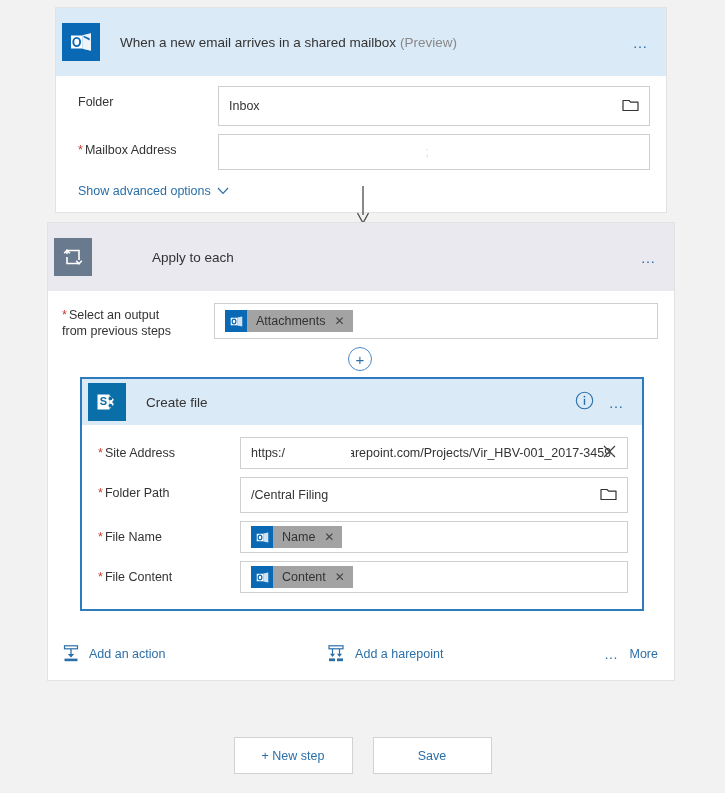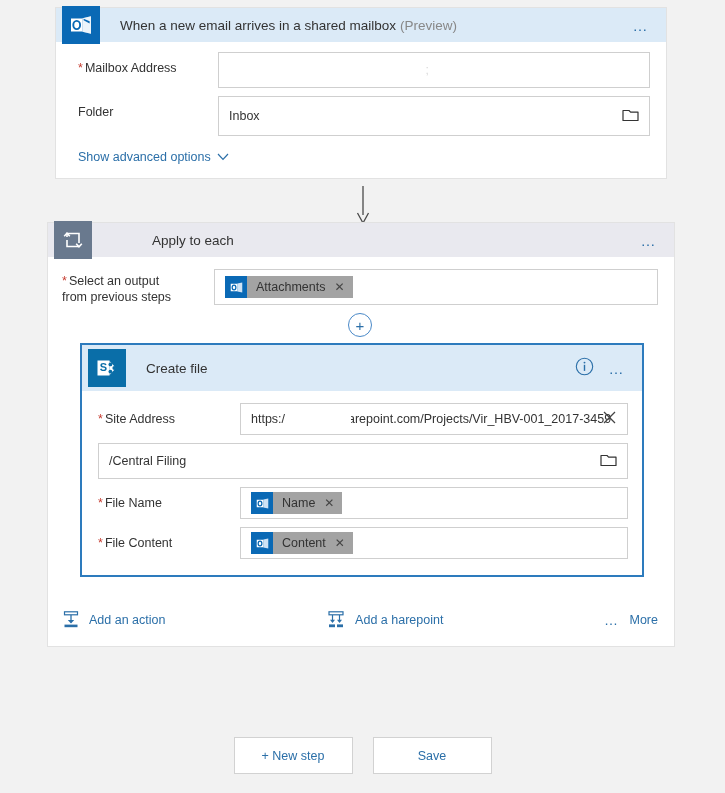--- a/index.html
+++ b/index.html
@@ -22,21 +22,21 @@
     position: absolute;
     left: 55px;
     top: 7px;
     width: 610px;
     border: 1px solid #e2e2e2;
     background: #ffffff;
   }
   .card-header {
     display: flex;
     align-items: center;
-    height: 34px;
+    height: 68px;
     background: #dbeaf7;
     position: relative;
   }
   .card-header.gray {
     background: #e9e9ef;
     gap: 40px;
   }
   .hdr-icon {
     width: 50px;
     height: 50px;
@@ -311,39 +311,39 @@
       <span>When a new email arrives in a shared mailbox</span>
       <span class="preview">(Preview)</span>
     </div>
     <div class="hdr-ellipsis">…</div>
   </div>
 
   <div class="form-body">
 
     <div class="row">
       <div class="row-label">
-        <span class="req-star">*</span><span>Mailbox Address</span>
-      </div>
-      <div class="field tall">
-        <div class="redact-bar" style="left:1px; top:1px; right:1px; bottom:1px;"></div>
-        <span class="semicolon-ghost">;</span>
-      </div>
-    </div>
-
-    <div class="row">
-      <div class="row-label">
         <span>Folder</span>
       </div>
       <div class="field" style="min-height:40px;">
         <span>Inbox</span>
         <span class="folder-icon">
           <svg width="17" height="15" viewBox="0 0 17 15">
             <path d="M1 3.5 h6 l1.6 1.6 h7.4 v8.4 h-15 z" fill="none" stroke="#333333" stroke-width="1.2" stroke-linejoin="round"></path>
           </svg>
         </span>
+      </div>
+    </div>
+
+    <div class="row">
+      <div class="row-label">
+        <span class="req-star">*</span><span>Mailbox Address</span>
+      </div>
+      <div class="field tall">
+        <div class="redact-bar" style="left:1px; top:1px; right:1px; bottom:1px;"></div>
+        <span class="semicolon-ghost">;</span>
       </div>
     </div>
 
     <div class="link-row">
       <span class="link">
         <span>Show advanced options</span>
         <svg width="12" height="8" viewBox="0 0 12 8">
           <path d="M1 1 L6 6.4 L11 1" fill="none" stroke="#2b6fa8" stroke-width="1.2"></path>
         </svg>
       </span>
@@ -438,20 +438,23 @@
             <span style="margin-left:56px;">harepoint.com/Projects/Vir_HBV-001_2017-3459</span>
             <span class="clear-icon">
               <svg width="15" height="15" viewBox="0 0 15 15">
                 <path d="M2 2 L13 13 M13 2 L2 13" stroke="#444444" stroke-width="1.25" fill="none"></path>
               </svg>
             </span>
           </div>
         </div>
 
         <div class="row">
+          <div class="row-label" style="width:142px; flex:0 0 142px;">
+            <span class="req-star">*</span><span>Folder Path</span>
+          </div>
           <div class="field" style="min-height:36px;">
             <span>/Central Filing</span>
             <span class="folder-icon">
               <svg width="17" height="15" viewBox="0 0 17 15">
                 <path d="M1 3.5 h6 l1.6 1.6 h7.4 v8.4 h-15 z" fill="none" stroke="#333333" stroke-width="1.2" stroke-linejoin="round"></path>
               </svg>
             </span>
           </div>
         </div>
 

